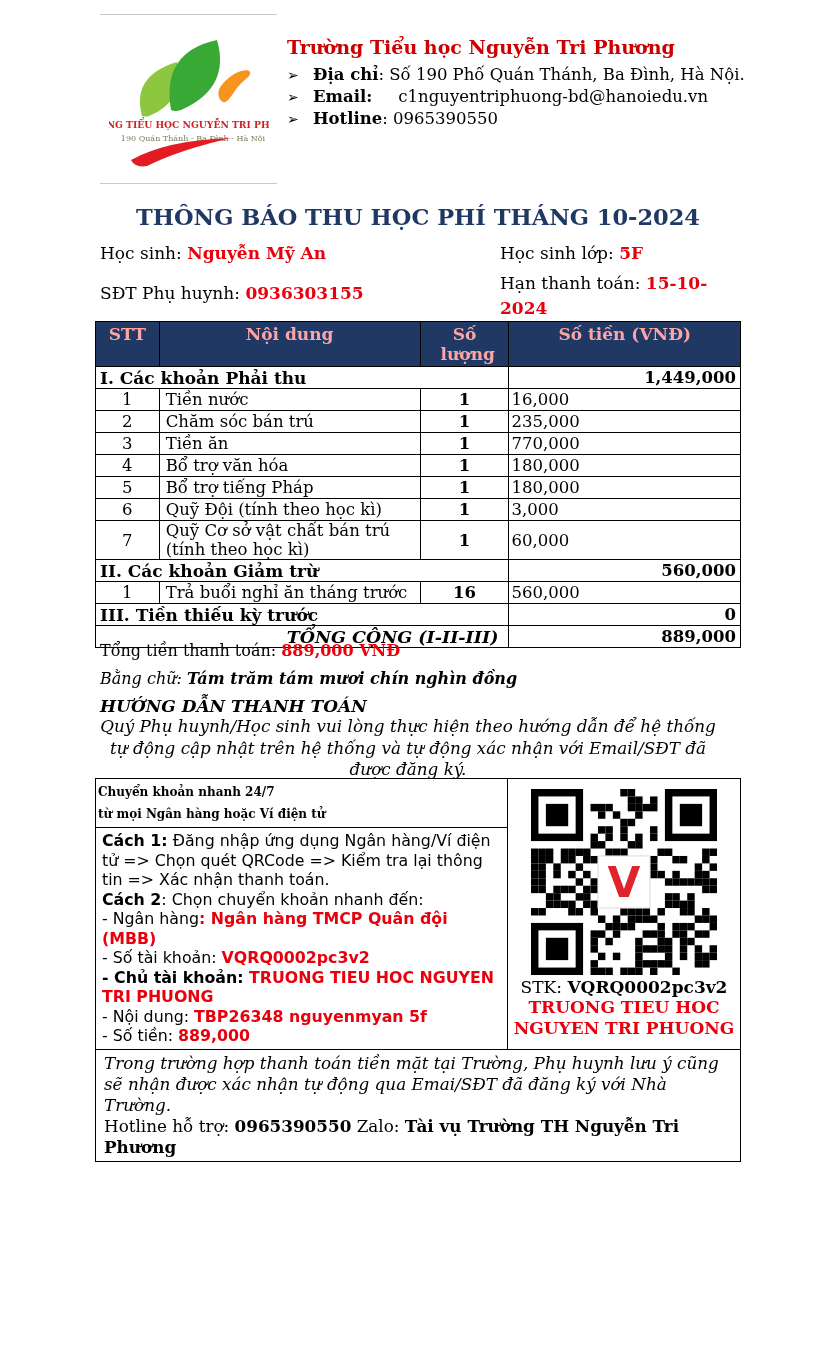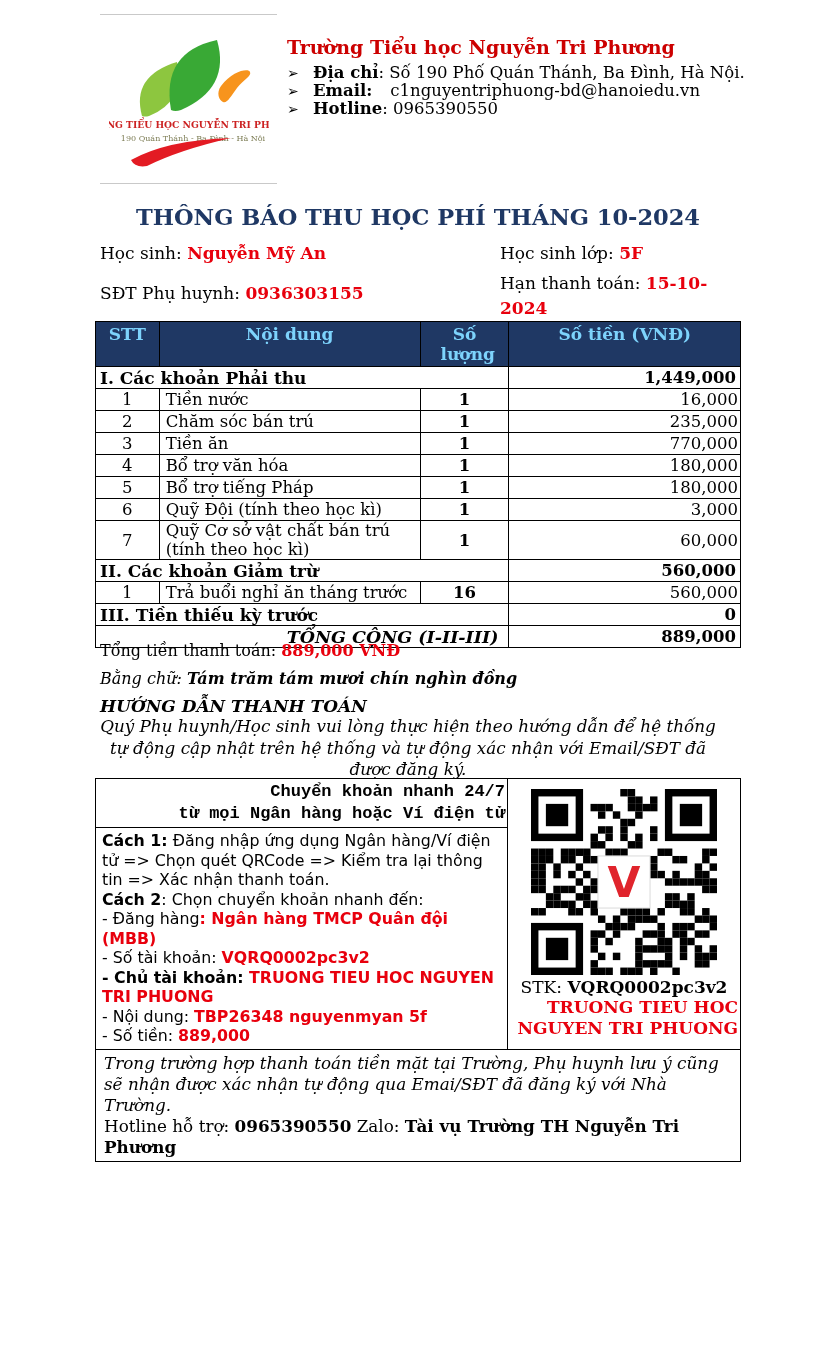--- a/index.html
+++ b/index.html
@@ -5,75 +5,75 @@
   html,body{margin:0;padding:0;background:#fff;}
   .page{position:relative;width:817px;height:1345px;background:#fff;
         font-family:"DejaVu Serif","Liberation Serif",serif;color:#000;overflow:hidden;}
 
   
   .logo-box{position:absolute;left:100px;top:14px;width:177px;height:168px;
             border-top:1px solid #c9c9c9;border-bottom:1px solid #c9c9c9;
             display:flex;align-items:center;justify-content:center;}
   .school-header{position:absolute;left:287px;top:36px;width:460px;}
   .school-name{color:#cc0000;font-size:19px;font-weight:bold;margin-bottom:6px;}
-  .contact-line{font-size:16.5px;line-height:17px;white-space:nowrap;}
+  .contact-line{font-size:16.5px;line-height:22px;white-space:nowrap;}
   .contact-line .bullet{display:inline-block;width:26px;text-align:left;font-size:14px;}
   .contact-line b{font-weight:bold;}
-  .email-gap{margin-left:18px;}
+  .email-gap{margin-left:26px;}
 
   
   .doc-title{position:absolute;left:95px;top:204px;width:646px;text-align:center;
              color:#1f3864;font-size:22.5px;font-weight:bold;}
   .info{position:absolute;font-size:17px;}
   .info .red{color:#e8000d;font-weight:bold;}
   .i-student{left:100px;top:243px;}
   .i-class{left:500px;top:243px;}
   .i-phone{left:100px;top:283px;}
   .i-due{left:500px;top:271px;width:212px;line-height:25px;}
 
   
   table{border-collapse:collapse;}
   .fee-table{position:absolute;left:95px;top:321px;width:646px;font-size:16.5px;}
   .fee-table th,.fee-table td{border:1px solid #000;}
-  .fee-table th{background:#1f3864;color:#7dd3fc;font-size:17px;font-weight:bold;
+  .fee-table th{background:#1f3864;color:#fca5a5;font-size:17px;font-weight:bold;
                 text-align:center;padding:2px 1px;vertical-align:top;}
   .th-qty-inner{display:inline-block;width:48px;}
   .fee-table td{padding:0 2px;height:21px;}
   .col-no{width:63px;} .col-desc{width:258px;} .col-qty{width:88px;} .col-amt{width:229px;}
   .cell-no{text-align:center;}
   .cell-desc{text-align:left;padding-left:6px !important;}
   .cell-qty{text-align:center;font-weight:bold;}
-  .cell-amt{text-align:right;}
+  .cell-amt{text-align:left;}
   .sec-label{font-weight:bold;font-size:17px;padding-left:4px !important;}
   .sec-amount{font-weight:bold;text-align:right;padding-right:4px !important;}
   .total-label{font-weight:bold;font-style:italic;font-size:17.5px;text-align:right;padding-right:10px !important;height:24px;}
   .total-amount{font-weight:bold;text-align:right;padding-right:4px !important;}
 
   
   .sum-line{position:absolute;left:100px;font-size:16px;}
   .s-total{top:641px;}
   .s-words{top:669px;font-style:italic;}
   .s-guide{top:696px;font-style:italic;font-weight:bold;font-size:17px;}
   .s-intro{top:716px;width:616px;font-style:italic;line-height:21.5px;font-size:16.8px;text-align:center;}
   .red-bold{color:#e8000d;font-weight:bold;}
   .bold-italic{font-weight:bold;}
 
   
   .pay-table{position:absolute;left:95px;top:778px;width:646px;font-size:16.5px;}
   .pay-table td{border:1px solid #000;vertical-align:top;}
-  .pay-head{width:413px;text-align:right;font-weight:bold;font-size:17px;
-            line-height:22px;padding:2px;vertical-align:middle;font-family:Liberation Mono, monospace;}
+  .pay-head{width:413px;text-align:left;font-weight:bold;font-size:12px;
+            line-height:22px;padding:2px;vertical-align:middle;}
   .pay-steps{font-family:"DejaVu Sans","Liberation Sans",sans-serif;
              font-size:15.8px;line-height:19.5px;padding:3px 6px;}
   .pay-steps .red{color:#e8000d;font-weight:bold;}
   .qr-cell{width:229px;text-align:center;padding:4px 2px;}
   .qr-cell svg.qr{display:block;margin:6px auto 2px auto;}
   .stk-line{font-size:17px;}
   .stk-line b{font-weight:bold;}
-  .qr-holder{color:#e8000d;font-weight:bold;font-size:17px;line-height:21px;text-align:right;}
+  .qr-holder{color:#e8000d;font-weight:bold;font-size:17px;line-height:21px;}
   .pay-note{padding:3px 8px;font-size:16.8px;line-height:21px;}
   .pay-note .cash{font-style:italic;}
   .pay-note b{font-weight:bold;}
 </style>
 </head>
 <body>
 
 <div class="page">
 
   <div class="logo-box">
@@ -422,21 +422,21 @@
         <div class="qr-holder">
           <div>TRUONG TIEU HOC</div>
           <div>NGUYEN TRI PHUONG</div>
         </div>
       </td>
     </tr>
     <tr>
       <td class="pay-steps">
         <b>Cách 1:</b><span> Đăng nhập ứng dụng Ngân hàng/Ví điện tử =&gt; Chọn quét QRCode =&gt; Kiểm tra lại thông tin =&gt; Xác nhận thanh toán.</span><br>
         <b>Cách 2</b><span>: Chọn chuyển khoản nhanh đến:</span><br>
-        <span>- Đăng hàng</span><span class="red">: Ngân hàng TMCP Quân đội (MBB)</span><br>
+        <span>- Ngân hàng</span><span class="red">: Ngân hàng TMCP Quân đội (MBB)</span><br>
         <span>- Số tài khoản: </span><span class="red">VQRQ0002pc3v2</span><br>
         <b>- Chủ tài khoản: </b><span class="red">TRUONG TIEU HOC NGUYEN TRI PHUONG</span><br>
         <span>- Nội dung: </span><span class="red">TBP26348 nguyenmyan 5f</span><br>
         <span>- Số tiền: </span><span class="red">889,000</span>
       </td>
     </tr>
     <tr>
       <td colspan="2" class="pay-note">
         <span class="cash">Trong trường hợp thanh toán tiền mặt tại Trường, Phụ huynh lưu ý cũng sẽ nhận được xác nhận tự động qua Emai/SĐT đã đăng ký với Nhà Trường.</span><br>
         <span>Hotline hỗ trợ: </span><b>0965390550</b><span> Zalo: </span><b>Tài vụ Trường TH Nguyễn Tri Phương</b>

